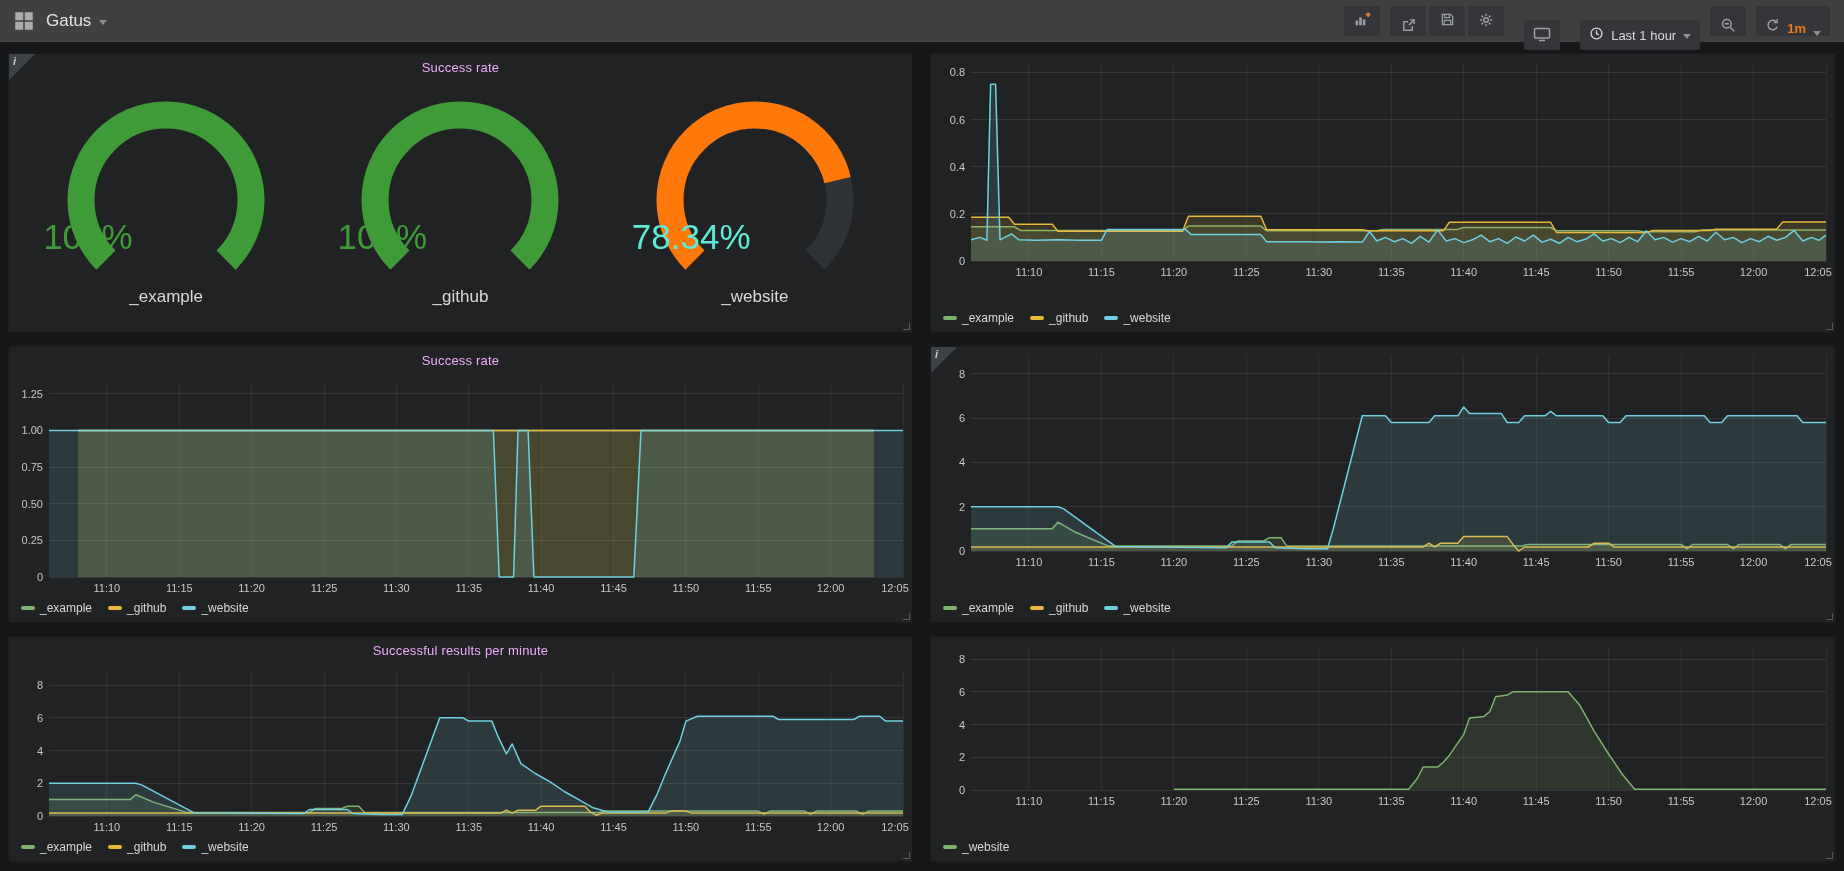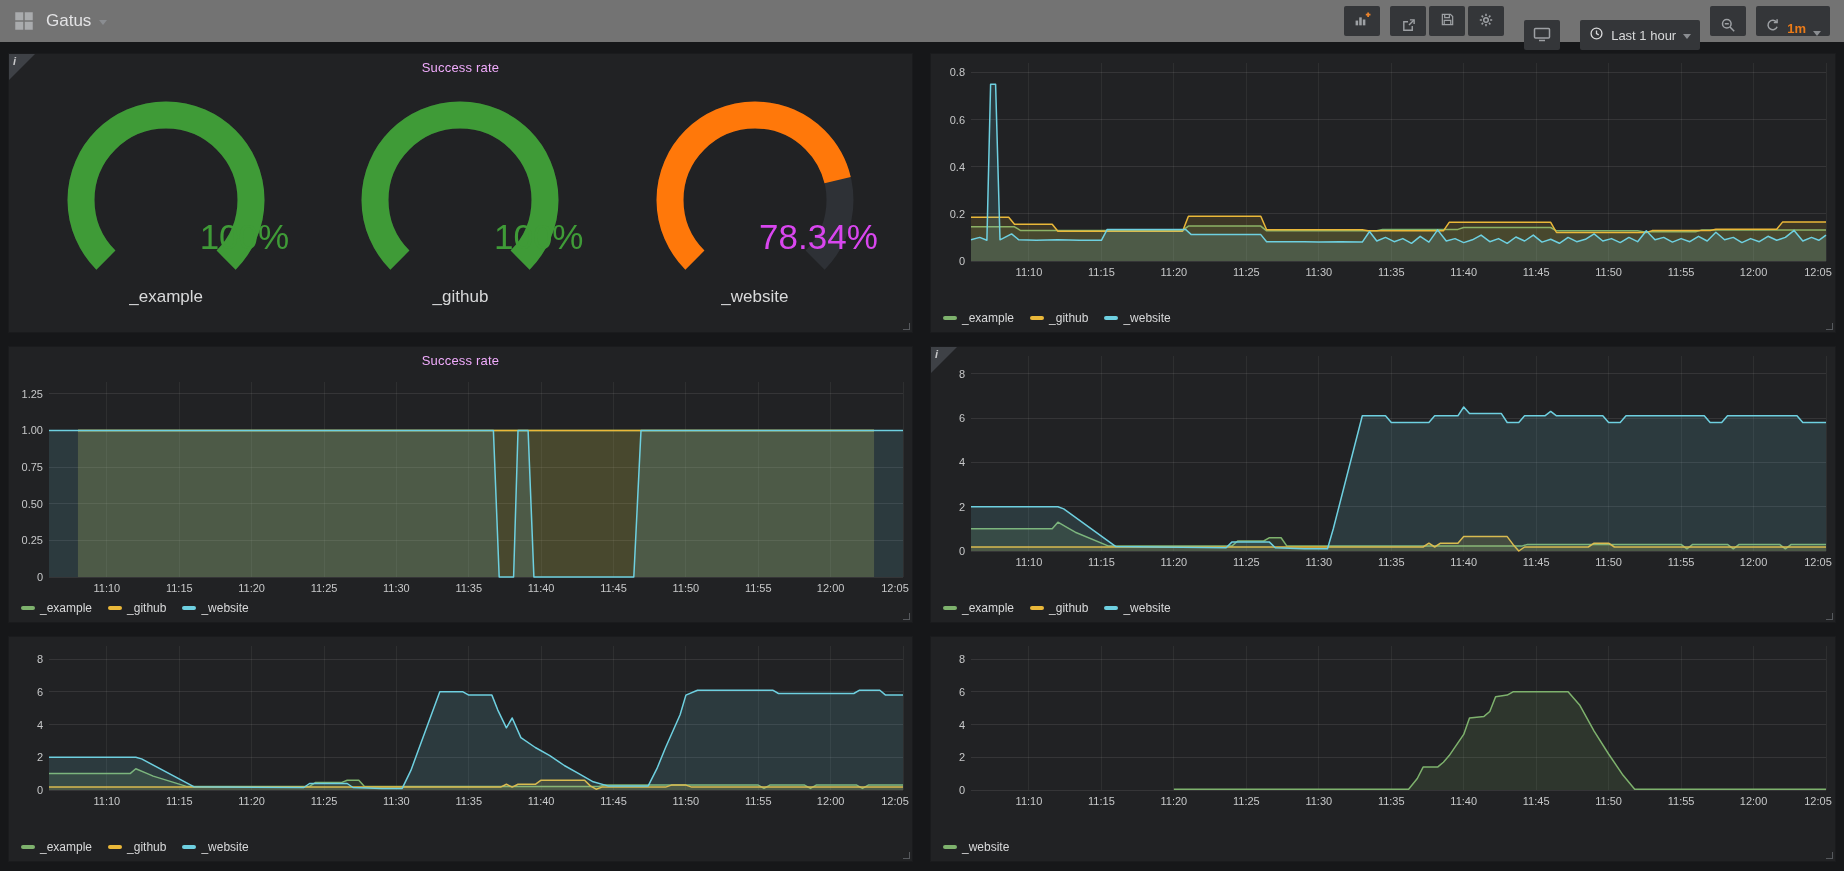--- a/index.html
+++ b/index.html
@@ -1,20 +1,20 @@
 <!DOCTYPE html>
 <html><head>
 <meta charset="utf-8">
 <style>
   * { margin:0; padding:0; box-sizing:border-box; }
   html,body { width:1844px; height:871px; overflow:hidden; background:#161719;
     font-family:"Liberation Sans",sans-serif; color:#d8d9da; }
 
   
-  .topnav { height:42px; background:#737373; display:flex; align-items:center; padding:0 14px; }
+  .topnav { height:42px; background:#404040; display:flex; align-items:center; padding:0 14px; }
   .nav-left { display:flex; align-items:center; gap:12px; }
   .logo { width:20px; height:20px; display:flex; }
   .dash-title { font-size:17px; color:#e3e3e5; display:flex; align-items:center; gap:8px; cursor:pointer; }
   .caret { width:0; height:0; border-left:4px solid transparent; border-right:4px solid transparent;
     border-top:5px solid #8a8d91; display:inline-block; margin-top:2px; }
   .nav-right { margin-left:auto; display:flex; align-items:center; }
   .nav-btn { height:30px; min-width:36px; background:#343639; border:none; border-radius:2px;
     display:flex; align-items:center; justify-content:center; gap:7px; padding:0 9px; cursor:pointer;
     color:#d8d9da; font-size:13px; font-family:inherit; }
   .nav-btn + .nav-btn { margin-left:3px; }
@@ -36,21 +36,21 @@
   .info-corner { position:absolute; top:0; left:0; width:0; height:0;
     border-top:26px solid #3e4146; border-right:26px solid transparent; z-index:3; cursor:pointer; }
   .info-corner span { position:absolute; top:-25px; left:4px; font-size:11px; font-style:italic;
     font-weight:700; color:#c7c8ca; }
   .resize-handle { position:absolute; right:2px; bottom:2px; width:7px; height:7px;
     border-right:1px solid #55585c; border-bottom:1px solid #55585c; cursor:nwse-resize; }
 
   
   .gauges { flex:1; display:flex; align-items:center; justify-content:space-around; padding:4px 10px 10px; }
   .gauge { position:relative; display:flex; flex-direction:column; align-items:center; }
-  .gauge-value { position:absolute; top:118px; left:0; right:0; text-align:right;
+  .gauge-value { position:absolute; top:118px; left:0; right:0; text-align:left;
     font-size:35px; font-weight:500; }
   .gauge-label { margin-top:0px; font-size:17px; color:#d8d9da; }
 
   svg text { font-family:"Liberation Sans",sans-serif; }
 </style>
 </head>
 <body>
 
 <header class="topnav">
   <div class="nav-left">
@@ -169,21 +169,21 @@
             <circle cx="123" cy="101" r="85" fill="none" stroke="#3f9b37" stroke-width="27" pathLength="100" stroke-dasharray="75 100" transform="rotate(135 123 101)"></circle>
           </svg>
           <div class="gauge-value" style="color: rgb(63, 155, 55);">100%</div>
           <div class="gauge-label">_github</div>
         </div>
         <div class="gauge">
           <svg width="246" height="188" viewBox="0 0 246 188">
             <circle cx="123" cy="101" r="85" fill="none" stroke="#2e3136" stroke-width="27" pathLength="100" stroke-dasharray="75 100" transform="rotate(135 123 101)"></circle>
             <circle cx="123" cy="101" r="85" fill="none" stroke="#ff780a" stroke-width="27" pathLength="100" stroke-dasharray="58.755 100" transform="rotate(135 123 101)"></circle>
           </svg>
-          <div class="gauge-value" style="color: #d946ef;">78.34%</div>
+          <div class="gauge-value" style="color: #5eead4;">78.34%</div>
           <div class="gauge-label">_website</div>
         </div>
       </div>
     <span class="resize-handle"></span>
   </section>
 
   <section class="panel">
     <div class="chart-area"><svg width="904" height="228">
           <line x1="97.96610169491525" y1="9" x2="97.96610169491525" y2="207" stroke="rgba(255,255,255,0.06)" shape-rendering="crispEdges"></line>
           <text x="97.96610169491525" y="222" text-anchor="middle" font-size="11" fill="#c7c8c9">11:10</text>
@@ -363,20 +363,21 @@
         </span>
         <span class="legend-item">
           <span class="legend-swatch" style="background: rgb(110, 208, 224);"></span>
           <span>_website</span>
         </span>
       </div>
     <span class="resize-handle"></span>
   </section>
 
   <section class="panel">
+    <h2 class="panel-title">Successful results per minute</h2>
     <div class="chart-area"><svg width="903" height="174">
           <line x1="97.89830508474577" y1="9" x2="97.89830508474577" y2="153" stroke="rgba(255,255,255,0.06)" shape-rendering="crispEdges"></line>
           <text x="97.89830508474577" y="168" text-anchor="middle" font-size="11" fill="#c7c8c9">11:10</text>
           <line x1="170.27118644067798" y1="9" x2="170.27118644067798" y2="153" stroke="rgba(255,255,255,0.06)" shape-rendering="crispEdges"></line>
           <text x="170.27118644067798" y="168" text-anchor="middle" font-size="11" fill="#c7c8c9">11:15</text>
           <line x1="242.6440677966102" y1="9" x2="242.6440677966102" y2="153" stroke="rgba(255,255,255,0.06)" shape-rendering="crispEdges"></line>
           <text x="242.6440677966102" y="168" text-anchor="middle" font-size="11" fill="#c7c8c9">11:20</text>
           <line x1="315.01694915254234" y1="9" x2="315.01694915254234" y2="153" stroke="rgba(255,255,255,0.06)" shape-rendering="crispEdges"></line>
           <text x="315.01694915254234" y="168" text-anchor="middle" font-size="11" fill="#c7c8c9">11:25</text>
           <line x1="387.3898305084746" y1="9" x2="387.3898305084746" y2="153" stroke="rgba(255,255,255,0.06)" shape-rendering="crispEdges"></line>

